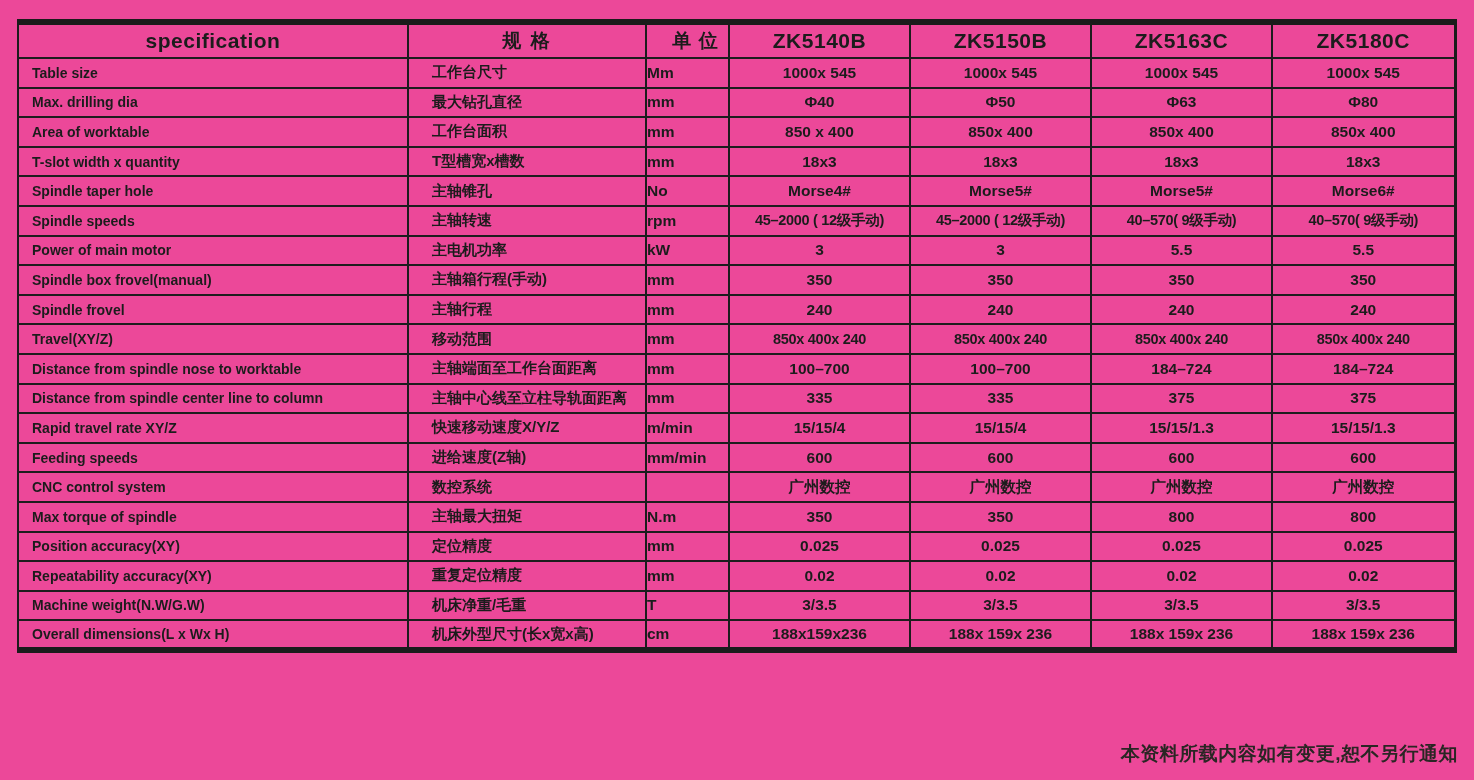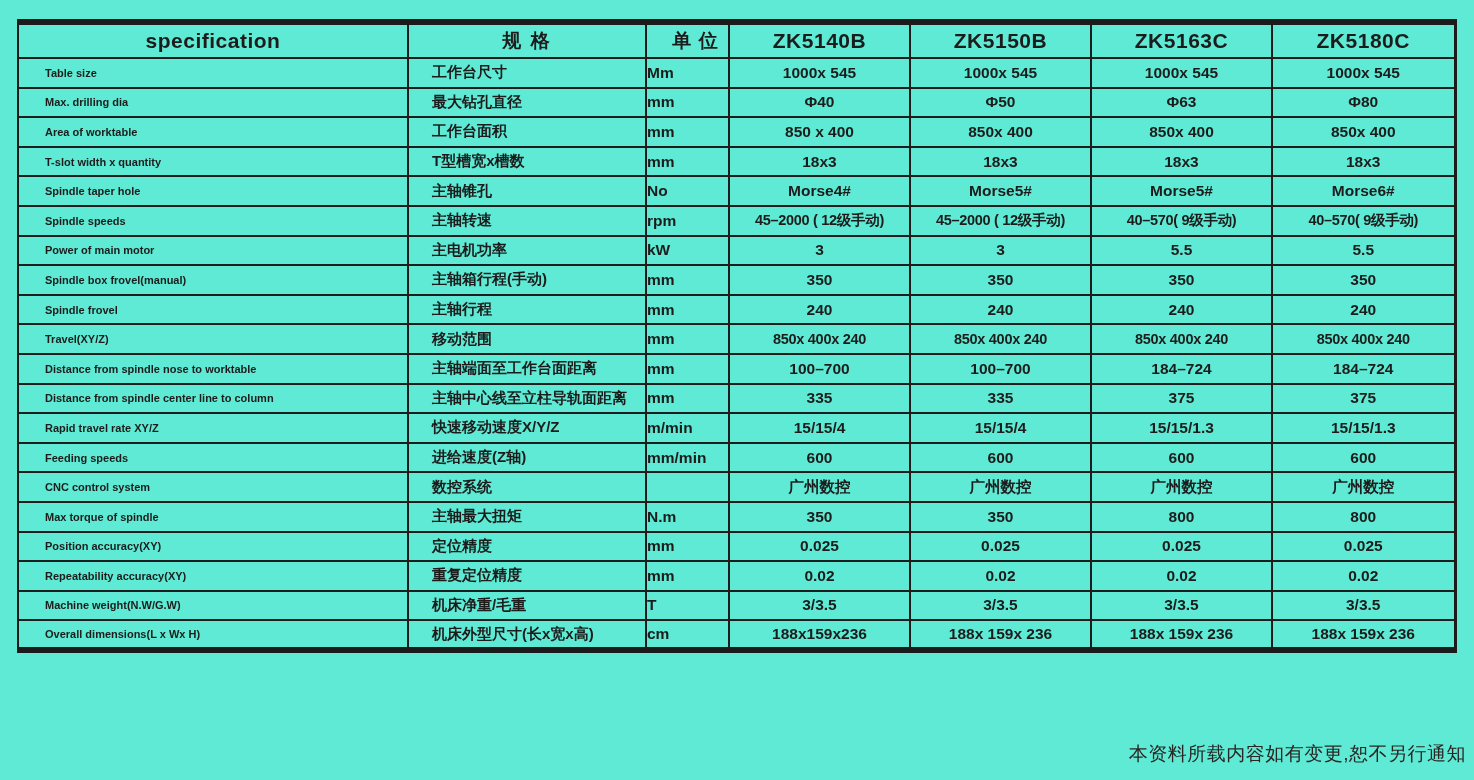--- a/index.html
+++ b/index.html
@@ -3,21 +3,21 @@
 <meta charset="utf-8">
 <style>
   * { margin:0; padding:0; box-sizing:border-box; }
   html,body { width:1474px; height:780px; }
   body {
     background:#fbfbfa;
     font-family:"Liberation Sans","DejaVu Sans",sans-serif;
     color:#1c1c1c;
     position:relative;
   }
-  .page { position:absolute; inset:0; background:#5eead4; }
+  .page { position:absolute; inset:0; background:#ec4899; }
 
   table.spec {
     position:absolute; left:17px; top:19px;
     width:1437px;
     border-collapse:collapse;
     table-layout:fixed;
     background:transparent;
     border-top:6px solid #1b1b1b;
     border-bottom:6px solid #1b1b1b;
     border-left:2px solid #1b1b1b;
@@ -35,31 +35,31 @@
     font-weight:700;
     text-align:center;
     vertical-align:middle;
   }
   th.h-spec { font-size:21px; letter-spacing:0.5px; }
   th.h-cn   { font-size:19px; letter-spacing:2px; }
   th.h-unit { font-size:19px; letter-spacing:1px;padding-left:16px; }
   th.h-model{ font-size:21px; letter-spacing:0.5px;margin-left:40px; }
 
   tbody td { height:29.6px; font-weight:700; vertical-align:middle; }
-  td.td-en   { text-align:left; padding-left:26px; font-size:11px; }
+  td.td-en   { text-align:left; padding-left:13px; font-size:14px; }
   td.td-cn   { text-align:left; padding-left:23px; font-size:15px; }
   td.td-unit { text-align:left; font-size:15.5px; }
   td.td-val  { text-align:center; font-size:15.5px; }
   tr.tight td.td-val { font-size:14.5px; letter-spacing:-0.3px; }
 
   .footer-note {
     position:absolute;
-    top:741px; right:8px;
+    top:741px; right:16px;
     font-size:19px;
-    font-weight:400;
+    font-weight:700;
     color:#2a2624;
     letter-spacing:0.5px;
   }
 </style>
 </head>
 <body>
 
 <div class="page">
 
   <table class="spec">

